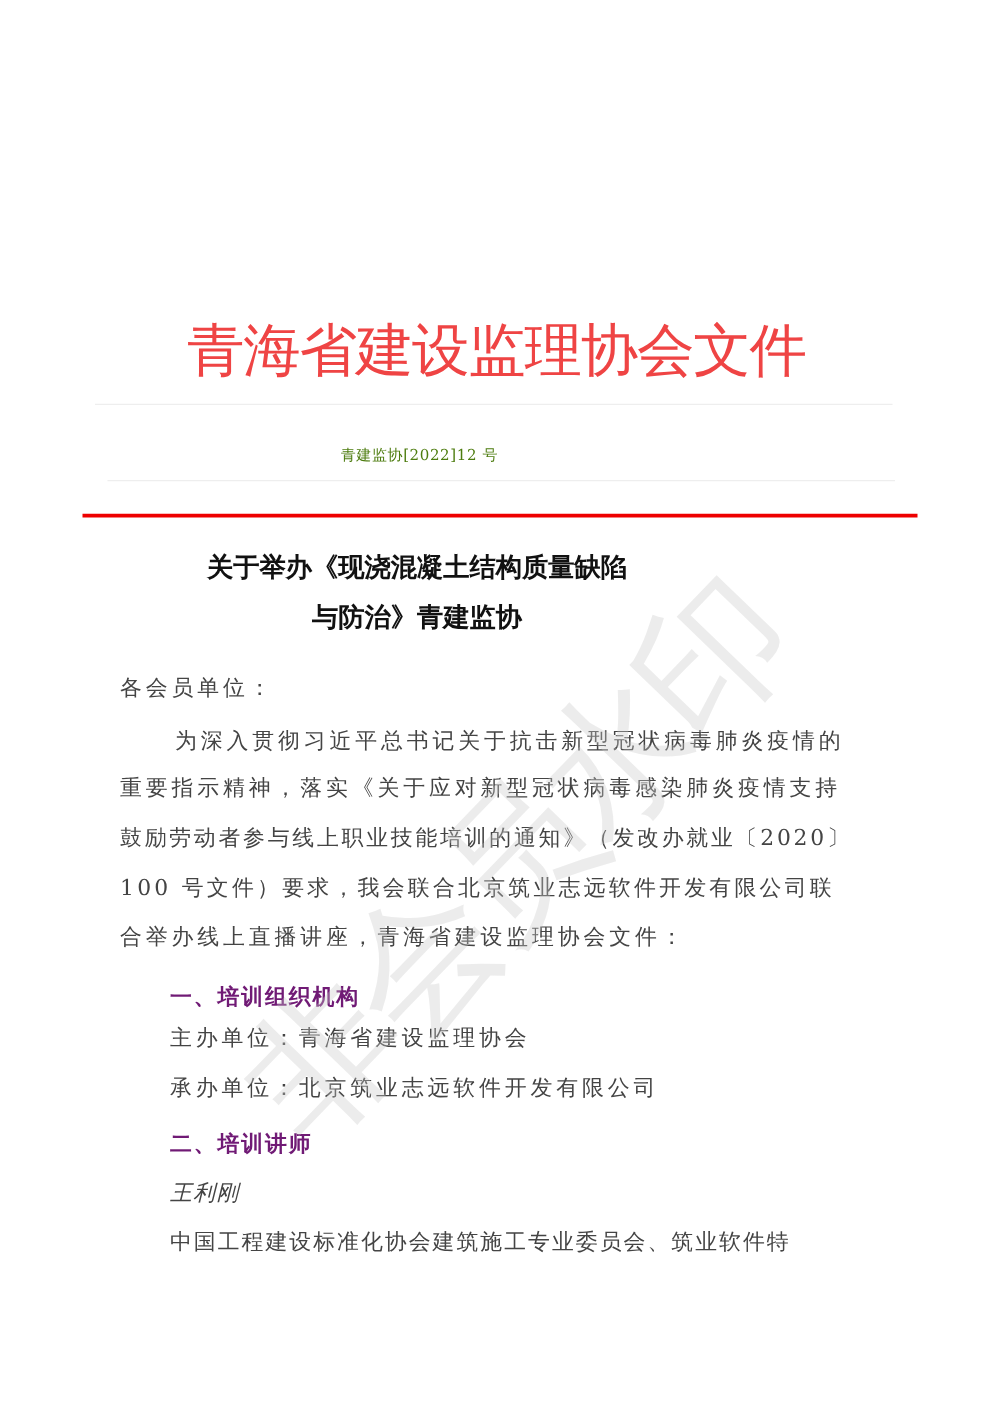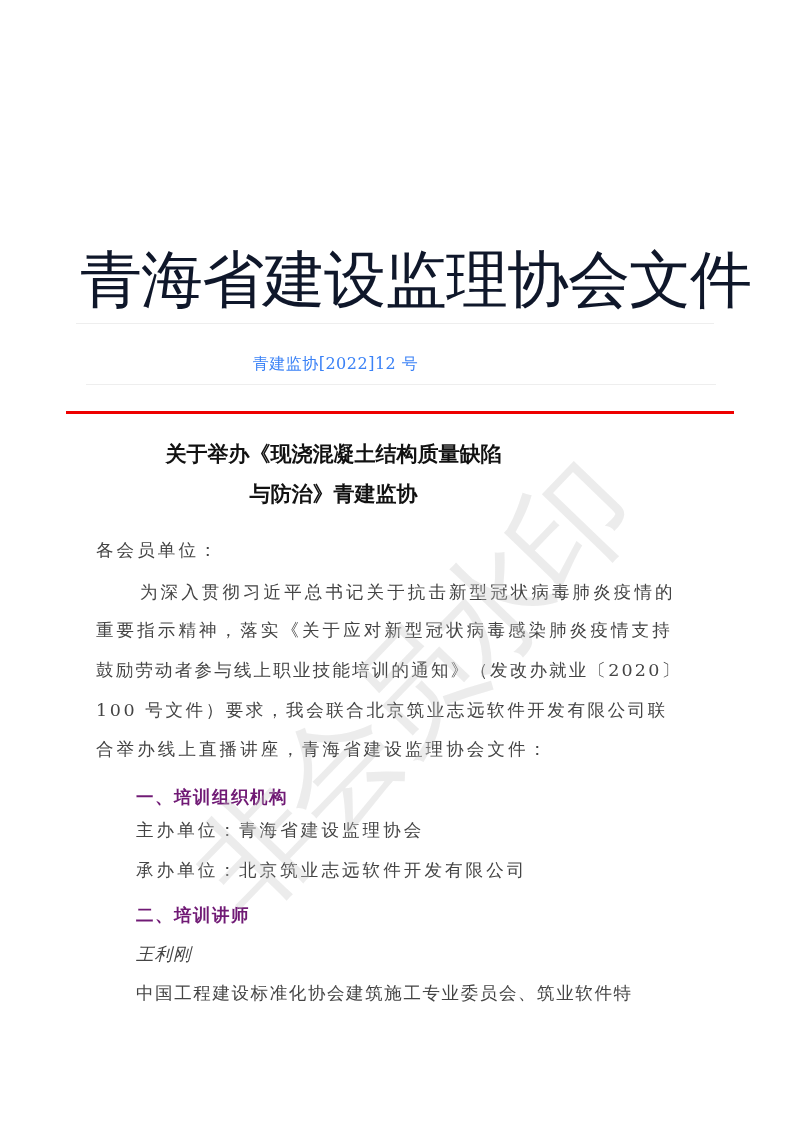--- a/index.html
+++ b/index.html
@@ -21,43 +21,43 @@
       width: 794px;
       height: 1123px;
     }
     .masthead {
       position: absolute;
       left: 80px;
       top: 240px;
       width: 634px;
       text-align: center;
       font-family: "DejaVu Serif", "Liberation Serif", serif;
-      font-size: 62px;
+      font-size: 46px;
       line-height: 80px;
       letter-spacing: -1px;
       white-space: nowrap;
-      color: #0f172a;
+      color: #ef4444;
     }
     .masthead-underline {
       position: absolute;
       left: 76px;
       top: 323px;
       width: 638px;
       height: 1px;
       background: #eeeeee;
     }
     .doc-number {
       position: absolute;
       left: 0;
       width: 671px;
       top: 352px;
       text-align: center;
-      font-size: 16px;
+      font-size: 12px;
       line-height: 24px;
-      color: #3b82f6;
+      color: #4d7c0f;
       letter-spacing: 0.5px;
     }
     .doc-number-underline {
       position: absolute;
       left: 86px;
       top: 384px;
       width: 630px;
       height: 1px;
       background: #eeeeee;
     }

